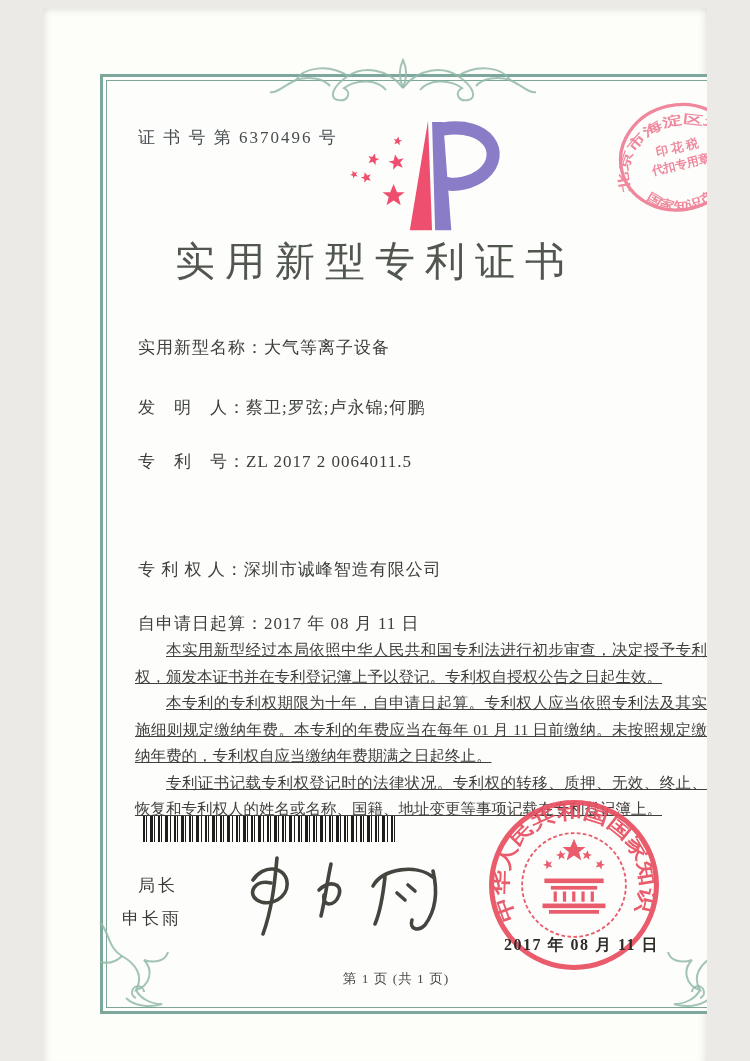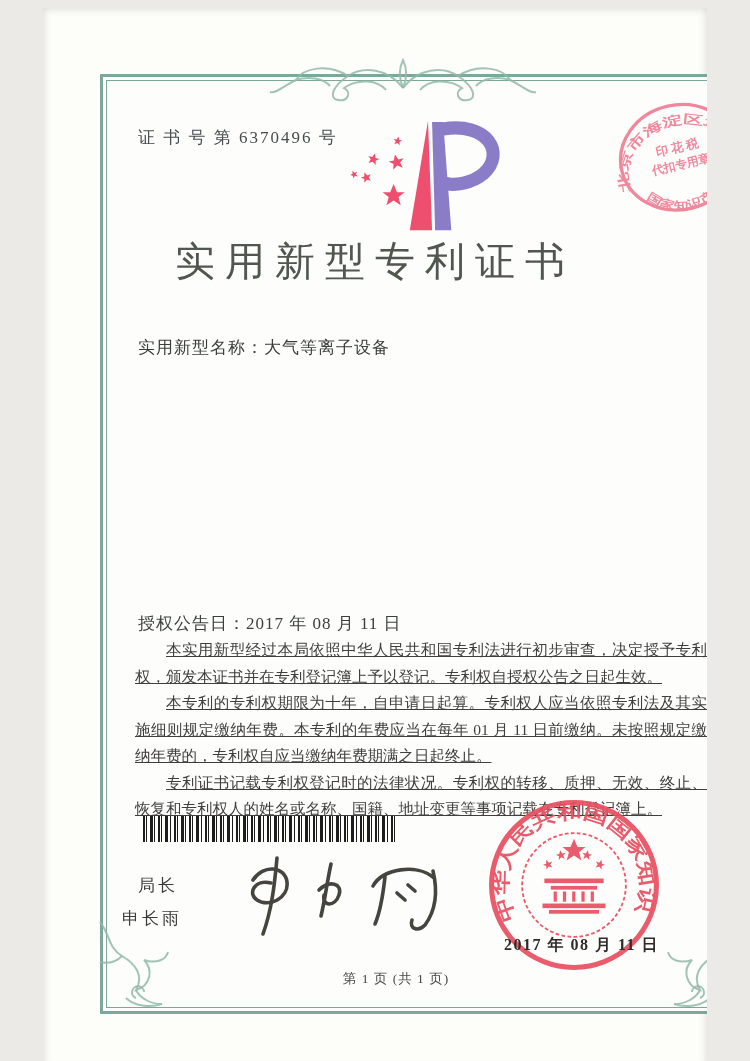--- a/index.html
+++ b/index.html
@@ -107,22 +107,31 @@
     <use href="#starA" class="star" transform="translate(25,60) scale(0.55) rotate(-18)"></use>
     <use href="#starA" class="star" transform="translate(56,24) scale(0.45) rotate(10)"></use>
     <use href="#starA" class="star" transform="translate(13,57) scale(0.4) rotate(-25)"></use>
   </svg>
 
   <div class="abs title">实用新型专利证书</div>
 
   <div class="abs field-row fr0">
     <span>实用新型名称：</span><span>大气等离子设备</span>
   </div>
+  <div class="abs field-row fr1">
+    <span>发　明　人：</span><span>蔡卫;罗弦;卢永锦;何鹏</span>
+  </div>
+  <div class="abs field-row fr2">
+    <span>专　利　号：</span><span>ZL 2017 2 0064011.5</span>
+  </div>
+  <div class="abs field-row fr4">
+    <span>专 利 权 人：</span><span>深圳市诚峰智造有限公司</span>
+  </div>
   <div class="abs field-row fr5">
-    <span>授权公告日：</span><span>2017 年 08 月 11 日</span>
+    <span>自申请日起算：</span><span>2017 年 08 月 11 日</span>
   </div>
 
   <div class="abs paras">
     <p>本实用新型经过本局依照中华人民共和国专利法进行初步审查，决定授予专利权，颁发本证书并在专利登记簿上予以登记。专利权自授权公告之日起生效。</p>
     <p>本专利的专利权期限为十年，自申请日起算。专利权人应当依照专利法及其实施细则规定缴纳年费。本专利的年费应当在每年 01 月 11 日前缴纳。未按照规定缴纳年费的，专利权自应当缴纳年费期满之日起终止。</p>
     <p>专利证书记载专利权登记时的法律状况。专利权的转移、质押、无效、终止、恢复和专利权人的姓名或名称、国籍、地址变更等事项记载在专利登记簿上。</p>
   </div>
 
   <div class="abs barcode"></div>
 

